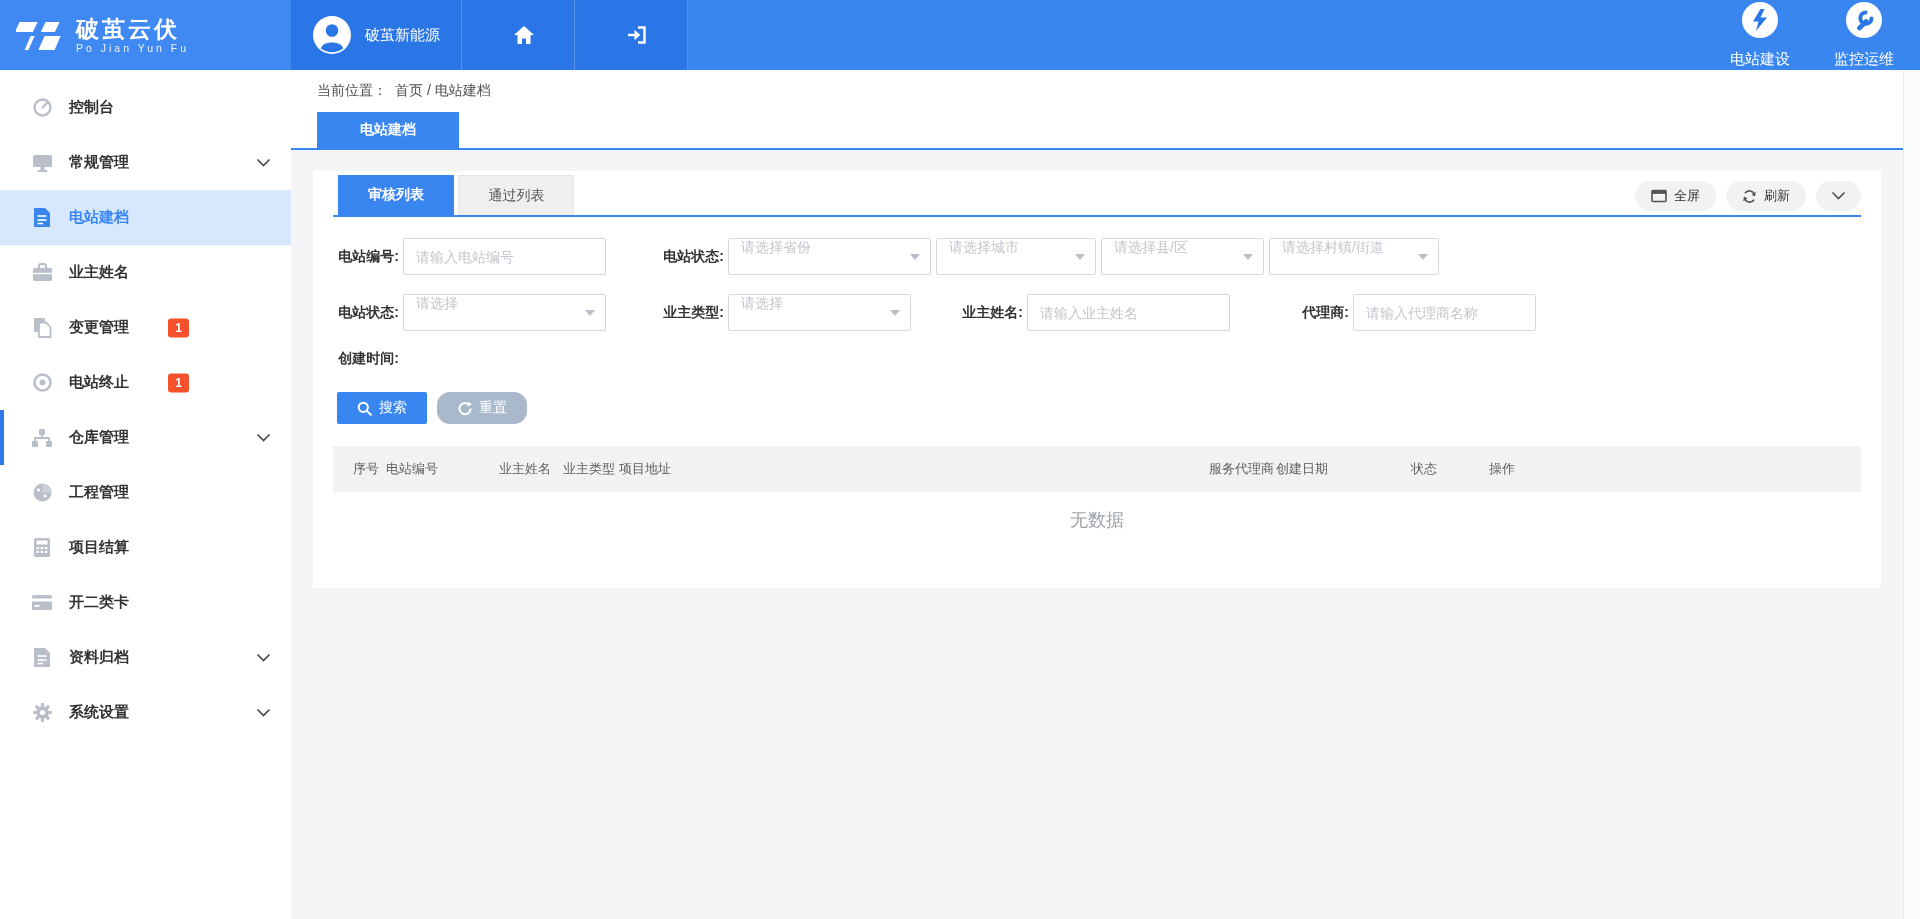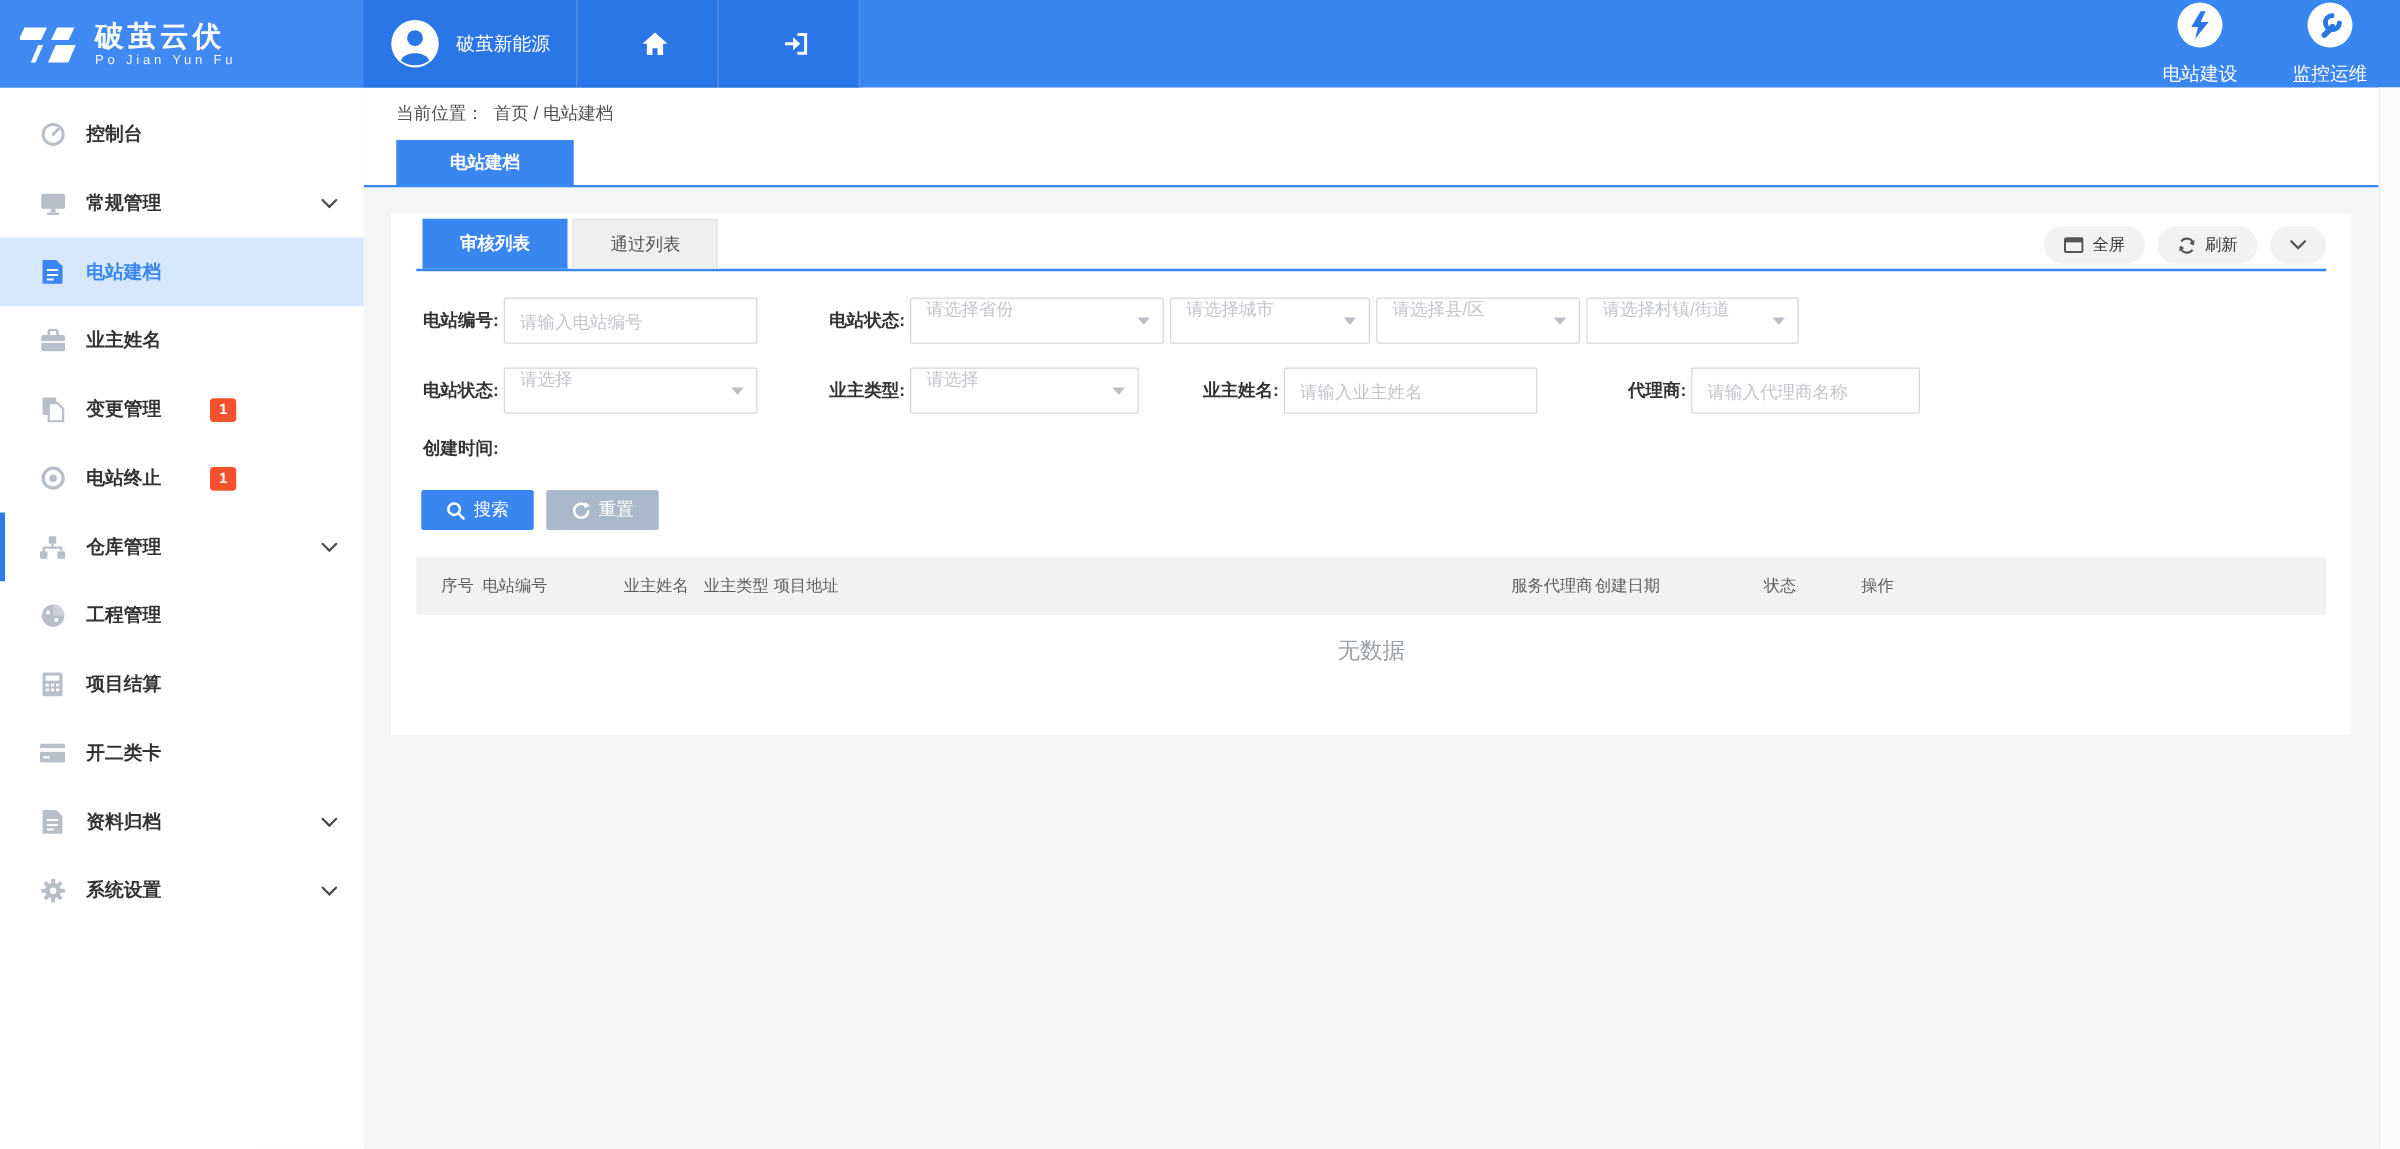--- a/index.html
+++ b/index.html
@@ -70,21 +70,21 @@
     border:5px solid transparent; border-top:6px solid #b9bec7; }
   .datewrap { position:relative; }
   .datewrap .tin { width:316px; padding-right:38px; }
   .cal { position:absolute; right:11px; top:50%; transform:translateY(-50%); display:flex; }
 
   
   .btn-row { margin-top:24px; padding-left:4px; display:flex; gap:10px; }
   .btn { width:90px; height:32px; border:none; border-radius:2px; color:#fff; font-size:14px; cursor:pointer;
     display:flex; align-items:center; justify-content:center; gap:7px; font-family:inherit; }
   .btn-search { background:#3a86f0; }
-  .btn-reset { background:#aab8cb; }
+  .btn-reset { background:#aab8cb;border-radius:13px; }
 
   
   .grid { margin-top:22px; }
   .thead { height:46px; background:#f2f2f2; display:flex; align-items:center; padding-left:20px; font-size:13px; color:#5c5e61; }
   .th { white-space:nowrap; flex:none; }
   .c0{width:33px;} .c1{width:113px;} .c2{width:64px;} .c3{width:56px;} .c4{width:590px;}
   .c5{width:67px;} .c6{width:135px;} .c7{width:78px;} .c8{flex:1;}
   .empty { height:56px; display:flex; align-items:center; justify-content:center; font-size:18px; color:#9ba1a8; }
 
   

